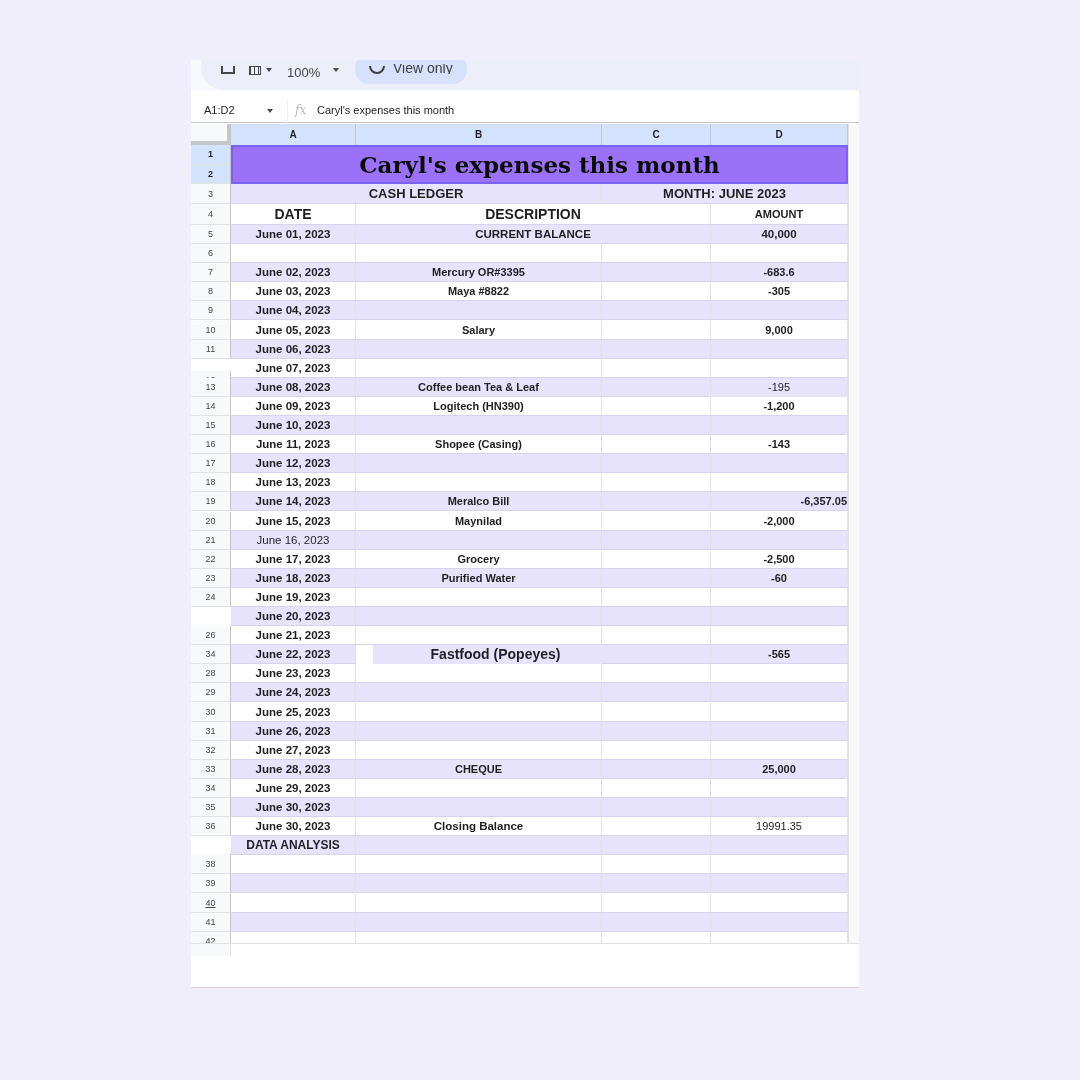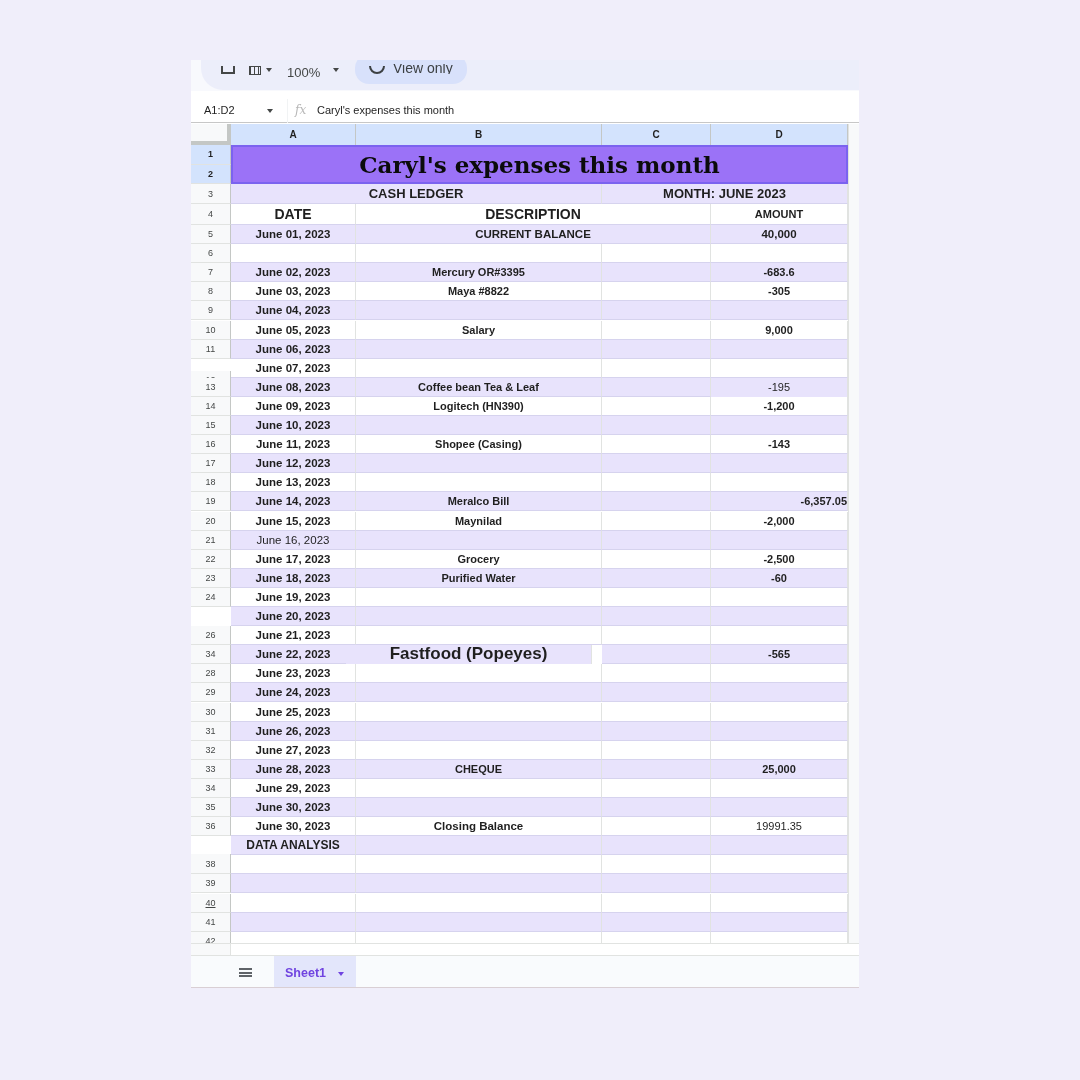--- a/index.html
+++ b/index.html
@@ -206,21 +206,21 @@
         <div class="cell band bold" style="left: 165px; top: 483px; width: 246px; height: 19.1px; line-height: 18.1px; font-weight: bold; font-size: 11px;"></div>
         <div class="cell band " style="left: 411px; top: 483px; width: 109px; height: 19.1px; line-height: 18.1px;"></div>
         <div class="cell band " style="left: 520px; top: 483px; width: 137px; height: 19.1px; line-height: 18.1px; font-weight: bold; font-size: 11px;"></div>
         <div class="row-h" style="top: 502.1px; height: 19.1px; line-height: 19.1px;">26</div>
         <div class="cell white bold" style="left: 40px; top: 502.1px; width: 125px; height: 19.1px; line-height: 18.1px; font-size: 11.5px; font-weight: bold;">June 21, 2023</div>
         <div class="cell white bold" style="left: 165px; top: 502.1px; width: 246px; height: 19.1px; line-height: 18.1px; font-weight: bold; font-size: 11px;"></div>
         <div class="cell white " style="left: 411px; top: 502.1px; width: 109px; height: 19.1px; line-height: 18.1px;"></div>
         <div class="cell white " style="left: 520px; top: 502.1px; width: 137px; height: 19.1px; line-height: 18.1px; font-weight: bold; font-size: 11px;"></div>
         <div class="row-h" style="top: 521.2px; height: 19.1px; line-height: 19.1px;">34</div>
         <div class="cell band bold" style="left: 40px; top: 521.2px; width: 125px; height: 19.1px; line-height: 18.1px; font-size: 11.5px; font-weight: bold;">June 22, 2023</div>
-        <div class="cell band bold" style="left: 155px; top: 521.2px; width: 246px; height: 35px; line-height: 18.1px; font-weight: bold; font-size: 17px;">Fastfood (Popeyes)</div>
+        <div class="cell band bold" style="left: 182px; top: 521.2px; width: 246px; height: 35px; line-height: 18.1px; font-weight: bold; font-size: 14px;">Fastfood (Popeyes)</div>
         <div class="cell band " style="left: 411px; top: 521.2px; width: 109px; height: 19.1px; line-height: 18.1px;"></div>
         <div class="cell band " style="left: 520px; top: 521.2px; width: 137px; height: 19.1px; line-height: 18.1px; font-weight: bold; font-size: 11px;">-565</div>
         <div class="row-h" style="top: 540.3px; height: 19.1px; line-height: 19.1px;">28</div>
         <div class="cell white bold" style="left: 40px; top: 540.3px; width: 125px; height: 19.1px; line-height: 18.1px; font-size: 11.5px; font-weight: bold;">June 23, 2023</div>
         <div class="cell white bold" style="left: 165px; top: 540.3px; width: 246px; height: 19.1px; line-height: 18.1px; font-weight: bold; font-size: 11px;"></div>
         <div class="cell white " style="left: 411px; top: 540.3px; width: 109px; height: 19.1px; line-height: 18.1px;"></div>
         <div class="cell white " style="left: 520px; top: 540.3px; width: 137px; height: 19.1px; line-height: 18.1px; font-weight: bold; font-size: 11px;"></div>
         <div class="row-h" style="top: 559.4px; height: 19.1px; line-height: 19.1px;">29</div>
         <div class="cell band bold" style="left: 40px; top: 559.4px; width: 125px; height: 19.1px; line-height: 18.1px; font-size: 11.5px; font-weight: bold;">June 24, 2023</div>
         <div class="cell band bold" style="left: 165px; top: 559.4px; width: 246px; height: 19.1px; line-height: 18.1px; font-weight: bold; font-size: 11px;"></div>
@@ -291,20 +291,13 @@
         <div class="cell white bold" style="left: 165px; top: 807.7px; width: 246px; height: 19.1px; line-height: 18.1px; font-weight: bold; font-size: 11px;"></div>
         <div class="cell white " style="left: 411px; top: 807.7px; width: 109px; height: 19.1px; line-height: 18.1px;"></div>
         <div class="cell white " style="left: 520px; top: 807.7px; width: 137px; height: 19.1px; line-height: 18.1px; font-weight: bold; font-size: 11px;"></div>
       </div>
   </div>
 
   <div class="hscroll">
     <div class="hscroll-corner"></div>
   </div>
 
-  <div class="sheet-bar">
-    <div class="all-sheets"></div>
-    <div class="sheet-tab">
-      <span class="sheet-tab-label">Sheet1</span>
-      <span class="sheet-tab-caret"></span>
-    </div>
-  </div>
 </div>
 
 </body></html>

